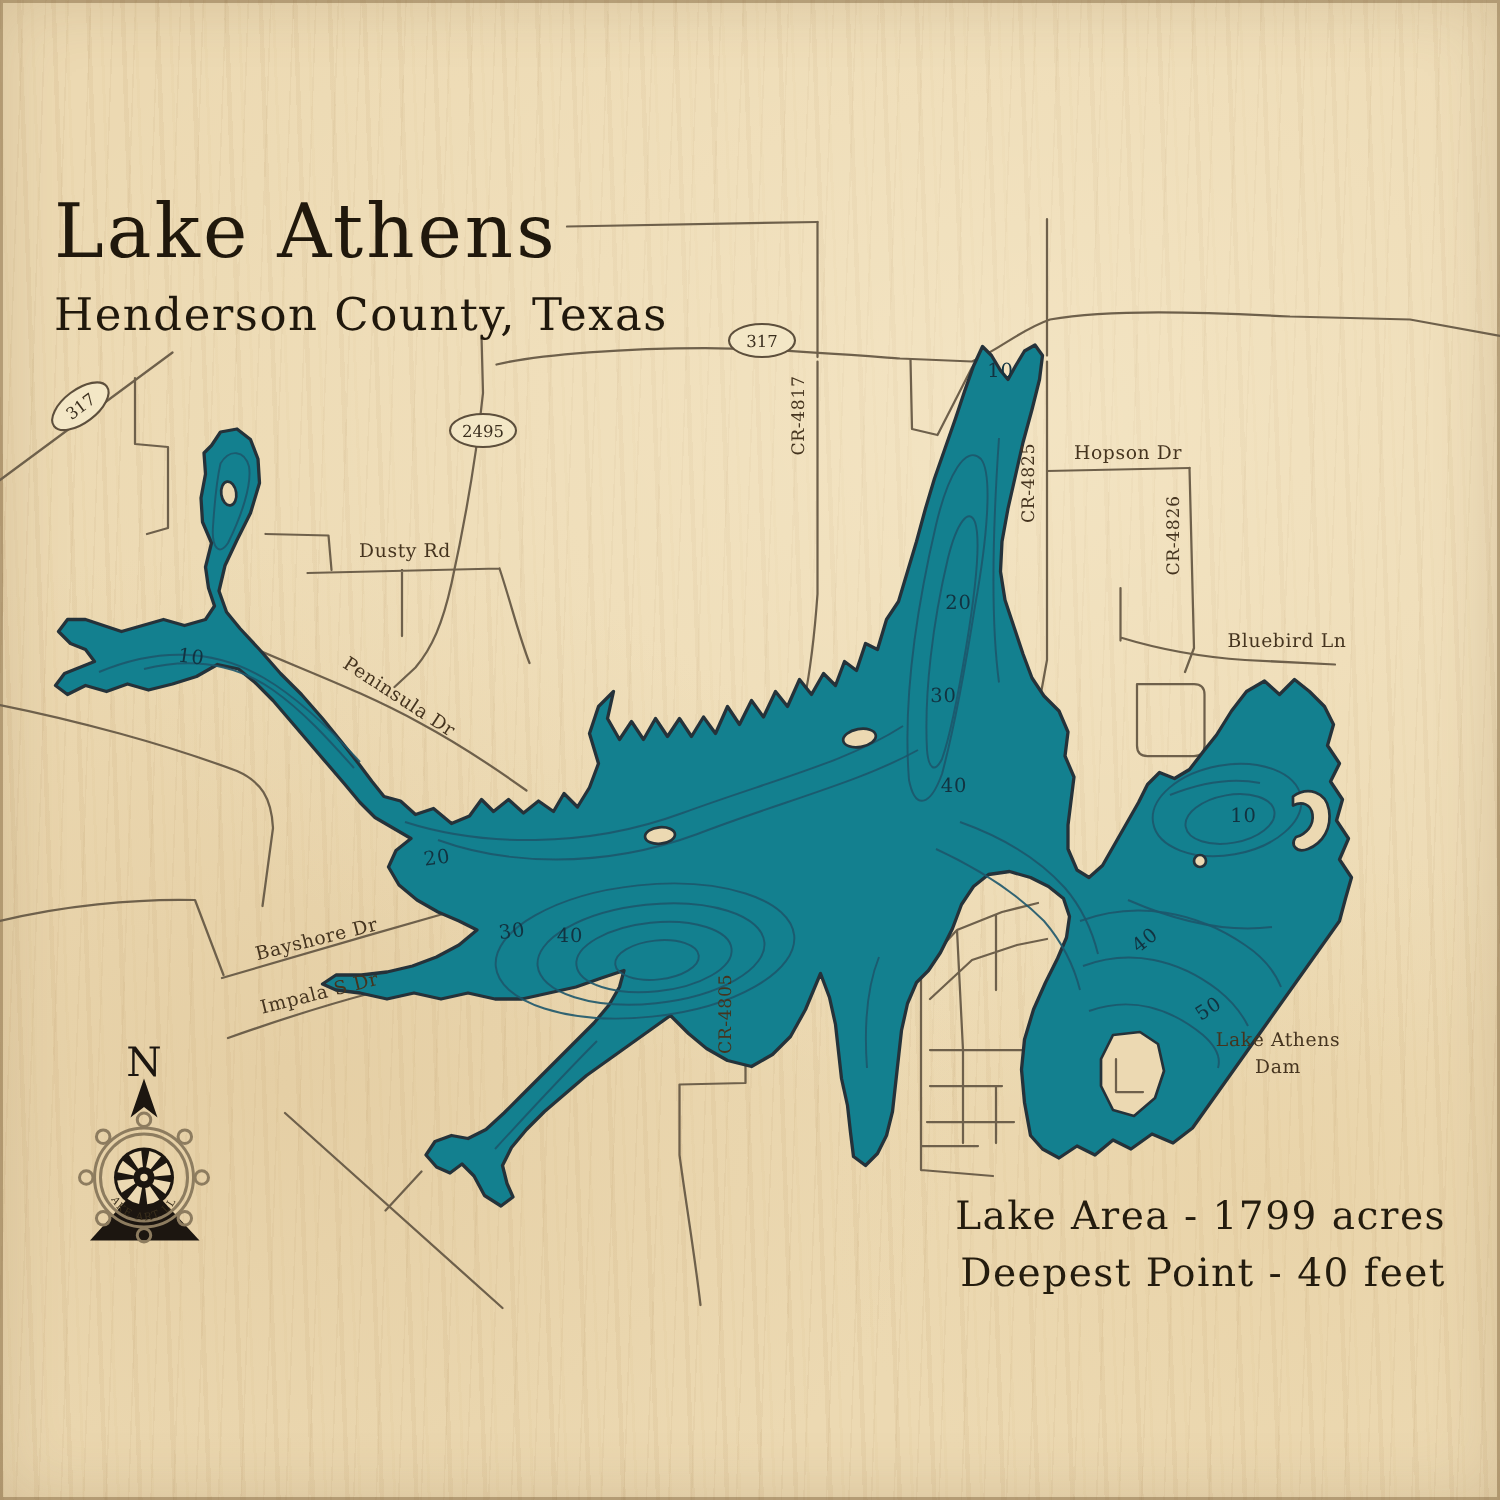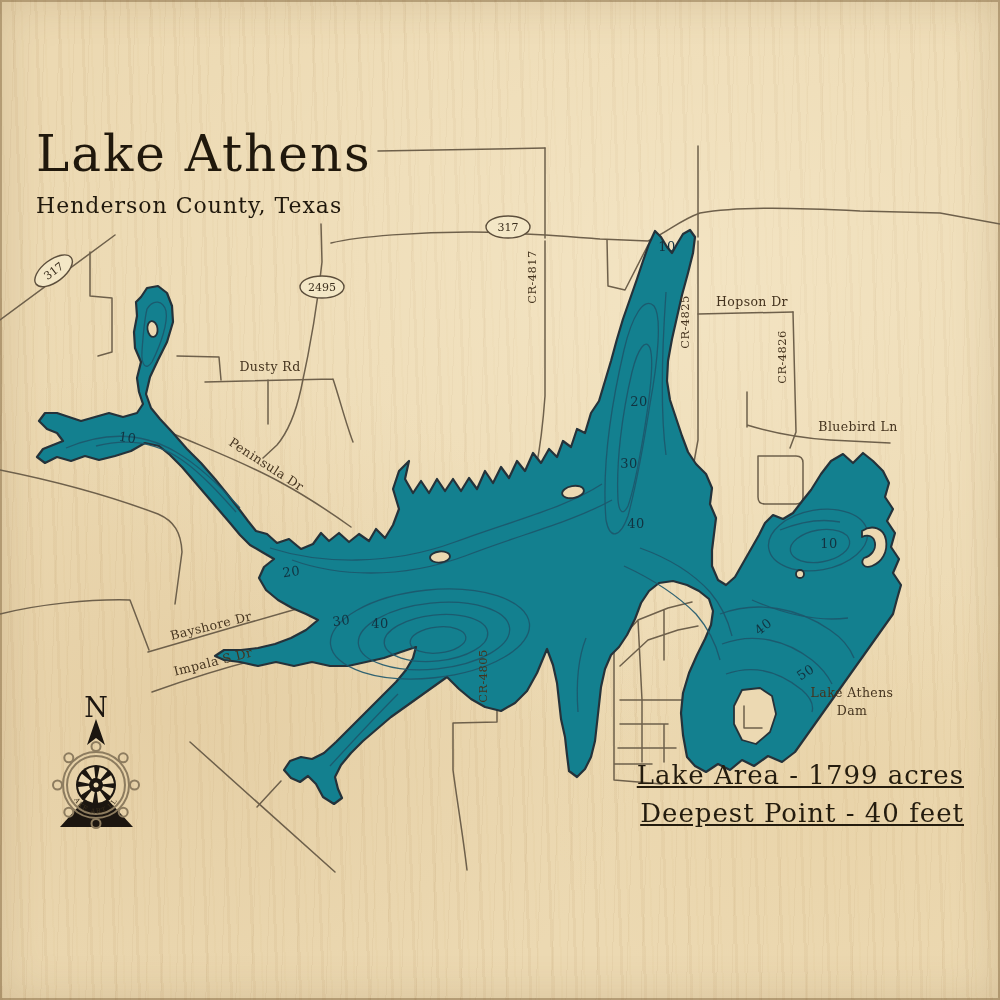--- a/index.html
+++ b/index.html
@@ -11,22 +11,22 @@
       radial-gradient(1100px 750px at 68% 28%, rgba(255,246,222,.38), rgba(0,0,0,0) 62%),
       radial-gradient(850px 650px at 18% 72%, rgba(210,180,130,.28), rgba(0,0,0,0) 55%),
       radial-gradient(500px 400px at 85% 80%, rgba(226,200,150,.30), rgba(0,0,0,0) 60%),
       repeating-linear-gradient(88deg, rgba(190,157,108,.12) 0 3px, rgba(0,0,0,0) 3px 9px, rgba(224,201,154,.16) 9px 11px, rgba(0,0,0,0) 11px 23px),
       repeating-linear-gradient(92deg, rgba(165,130,82,.08) 0 1px, rgba(0,0,0,0) 1px 15px);
     box-shadow: inset 0 0 0 2px rgba(108,78,40,.38), inset 0 0 46px rgba(120,90,50,.20);
   }
   .map-svg{position:absolute;left:0;top:0;}
   .title-block{position:absolute;left:36px;top:128px;color:#20180c;}
   .title-main{font-size:50px;letter-spacing:2px;line-height:1.05;}
-  .title-sub{font-size:22px;margin-top:12px;letter-spacing:1px;}
-  .stats-block{position:absolute;right:36px;top:756px;text-align:right;color:#241c0e;font-size:26px;line-height:38px;letter-spacing:1px;text-decoration:underline;}
+  .title-sub{font-size:30px;margin-top:12px;letter-spacing:1px;}
+  .stats-block{position:absolute;right:36px;top:792px;text-align:right;color:#241c0e;font-size:26px;line-height:38px;letter-spacing:1px;}
   
   text{font-family:"DejaVu Serif",serif;}
   .road-label{font-size:12.5px;fill:#45341f;text-anchor:middle;letter-spacing:.4px;}
   .road-label.small{font-size:11.5px;}
   .depth-label{font-size:13px;fill:#123341;text-anchor:middle;letter-spacing:.6px;}
   .shield-text{font-size:11px;fill:#3b2f1e;text-anchor:middle;font-family:"DejaVu Serif",serif;}
   .compass-n{font-size:27px;fill:#1c1610;text-anchor:middle;}
   .brand-text{font-size:6.8px;fill:#3a2f1c;letter-spacing:1.1px;}
   .lake{fill:#13808f;stroke:#25323a;stroke-width:2.2;stroke-linejoin:round;}
   .island{fill:#ecd9b2;stroke:#25323a;stroke-width:1.8;stroke-linejoin:round;}

